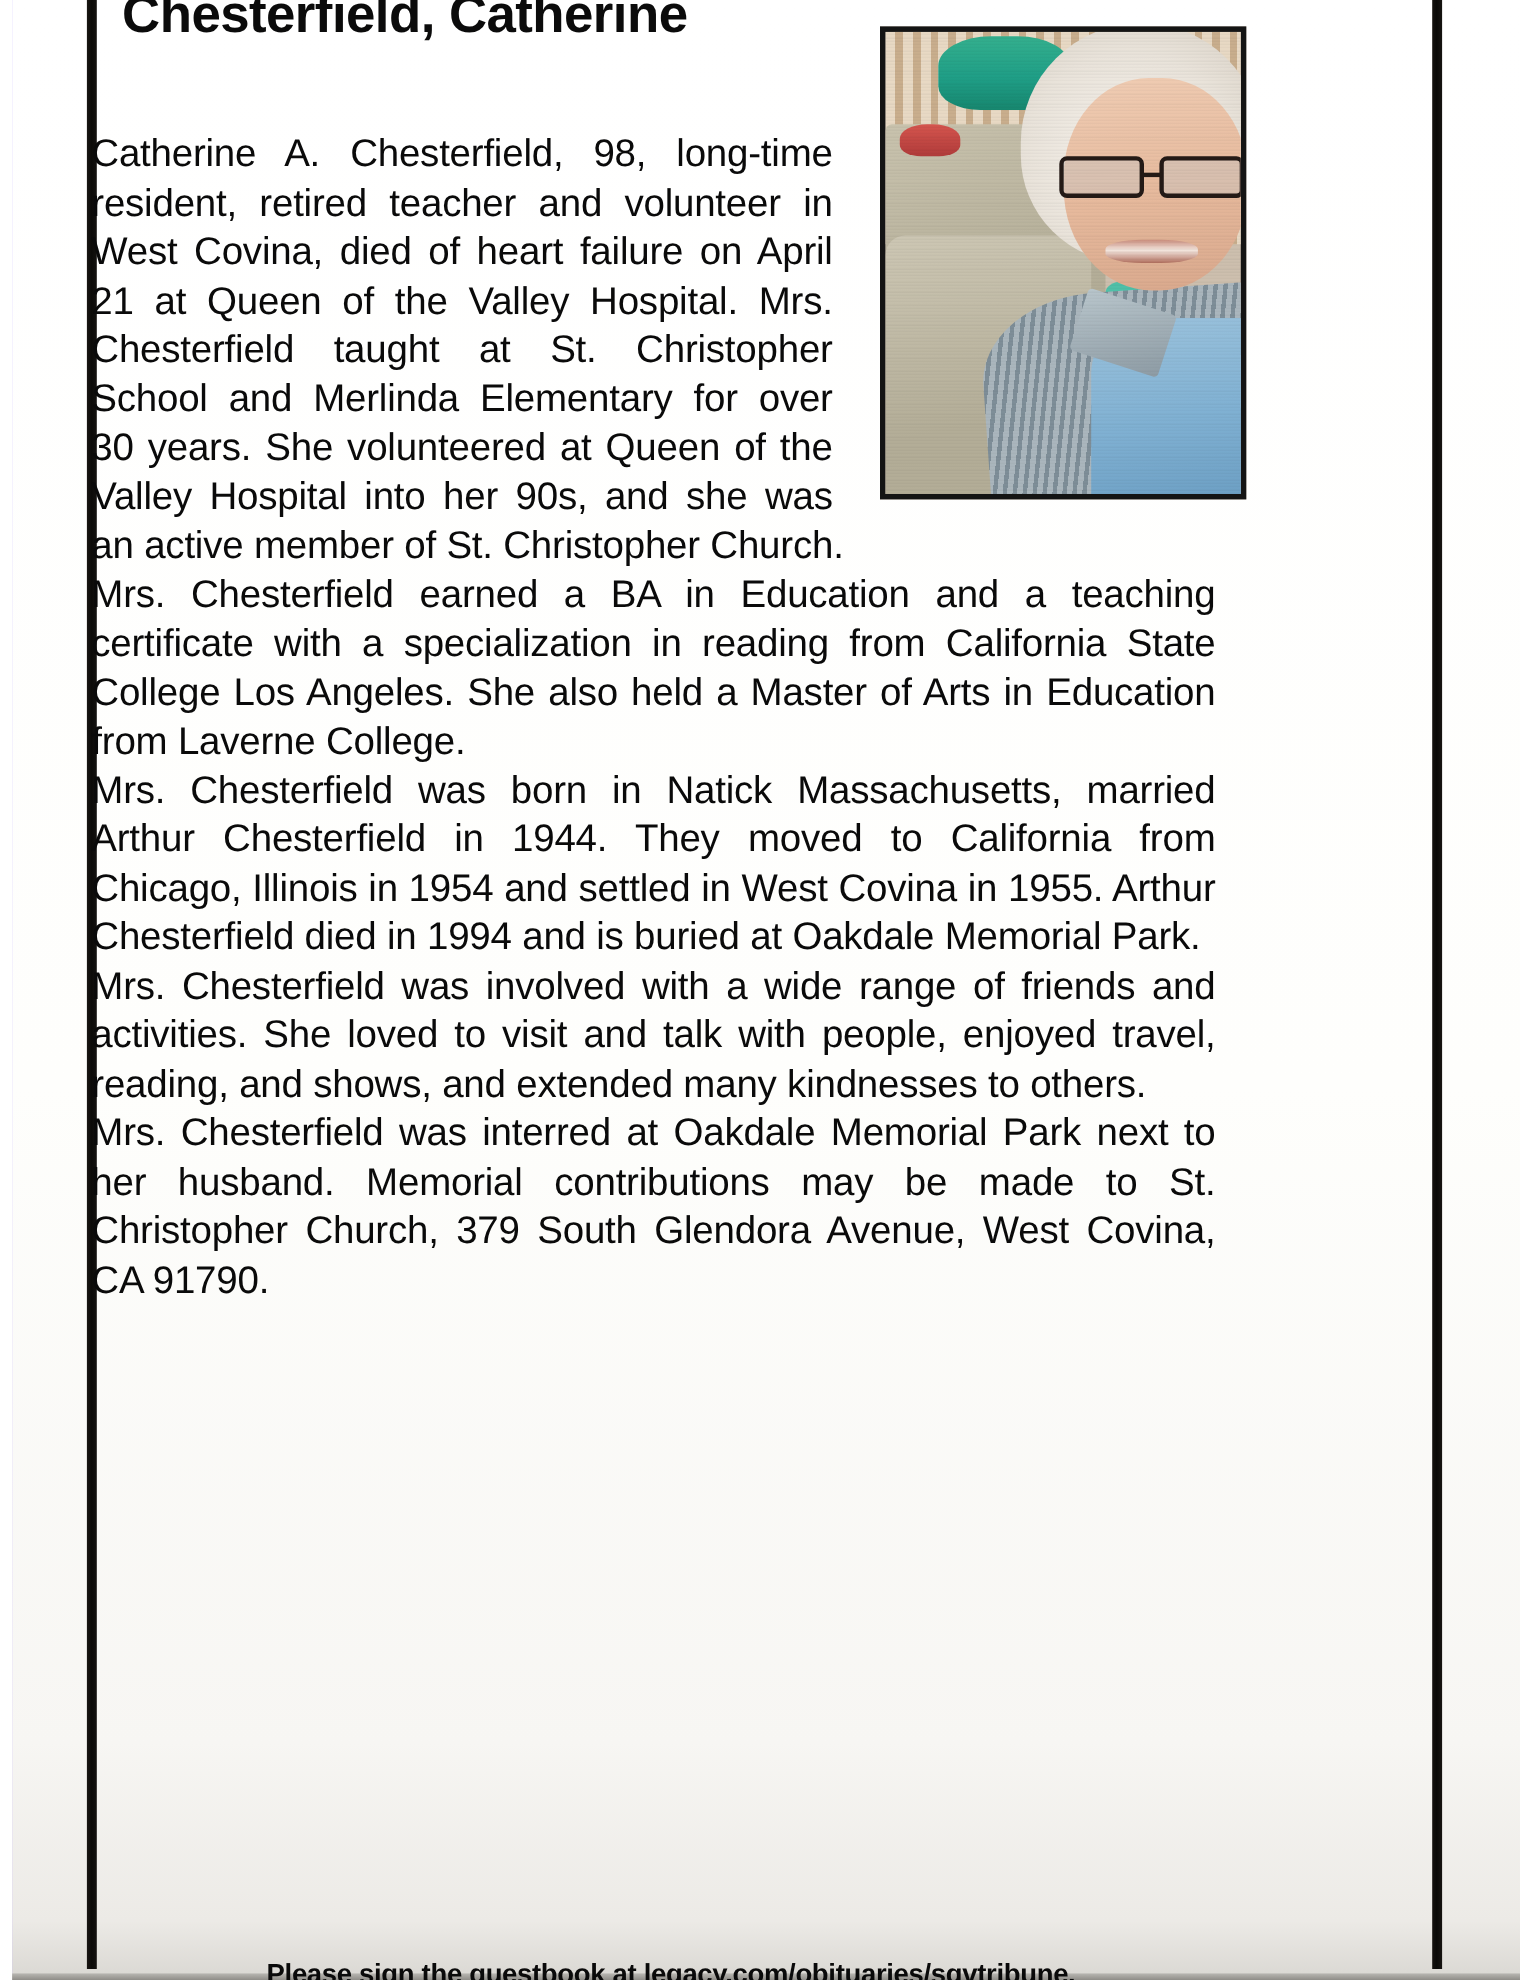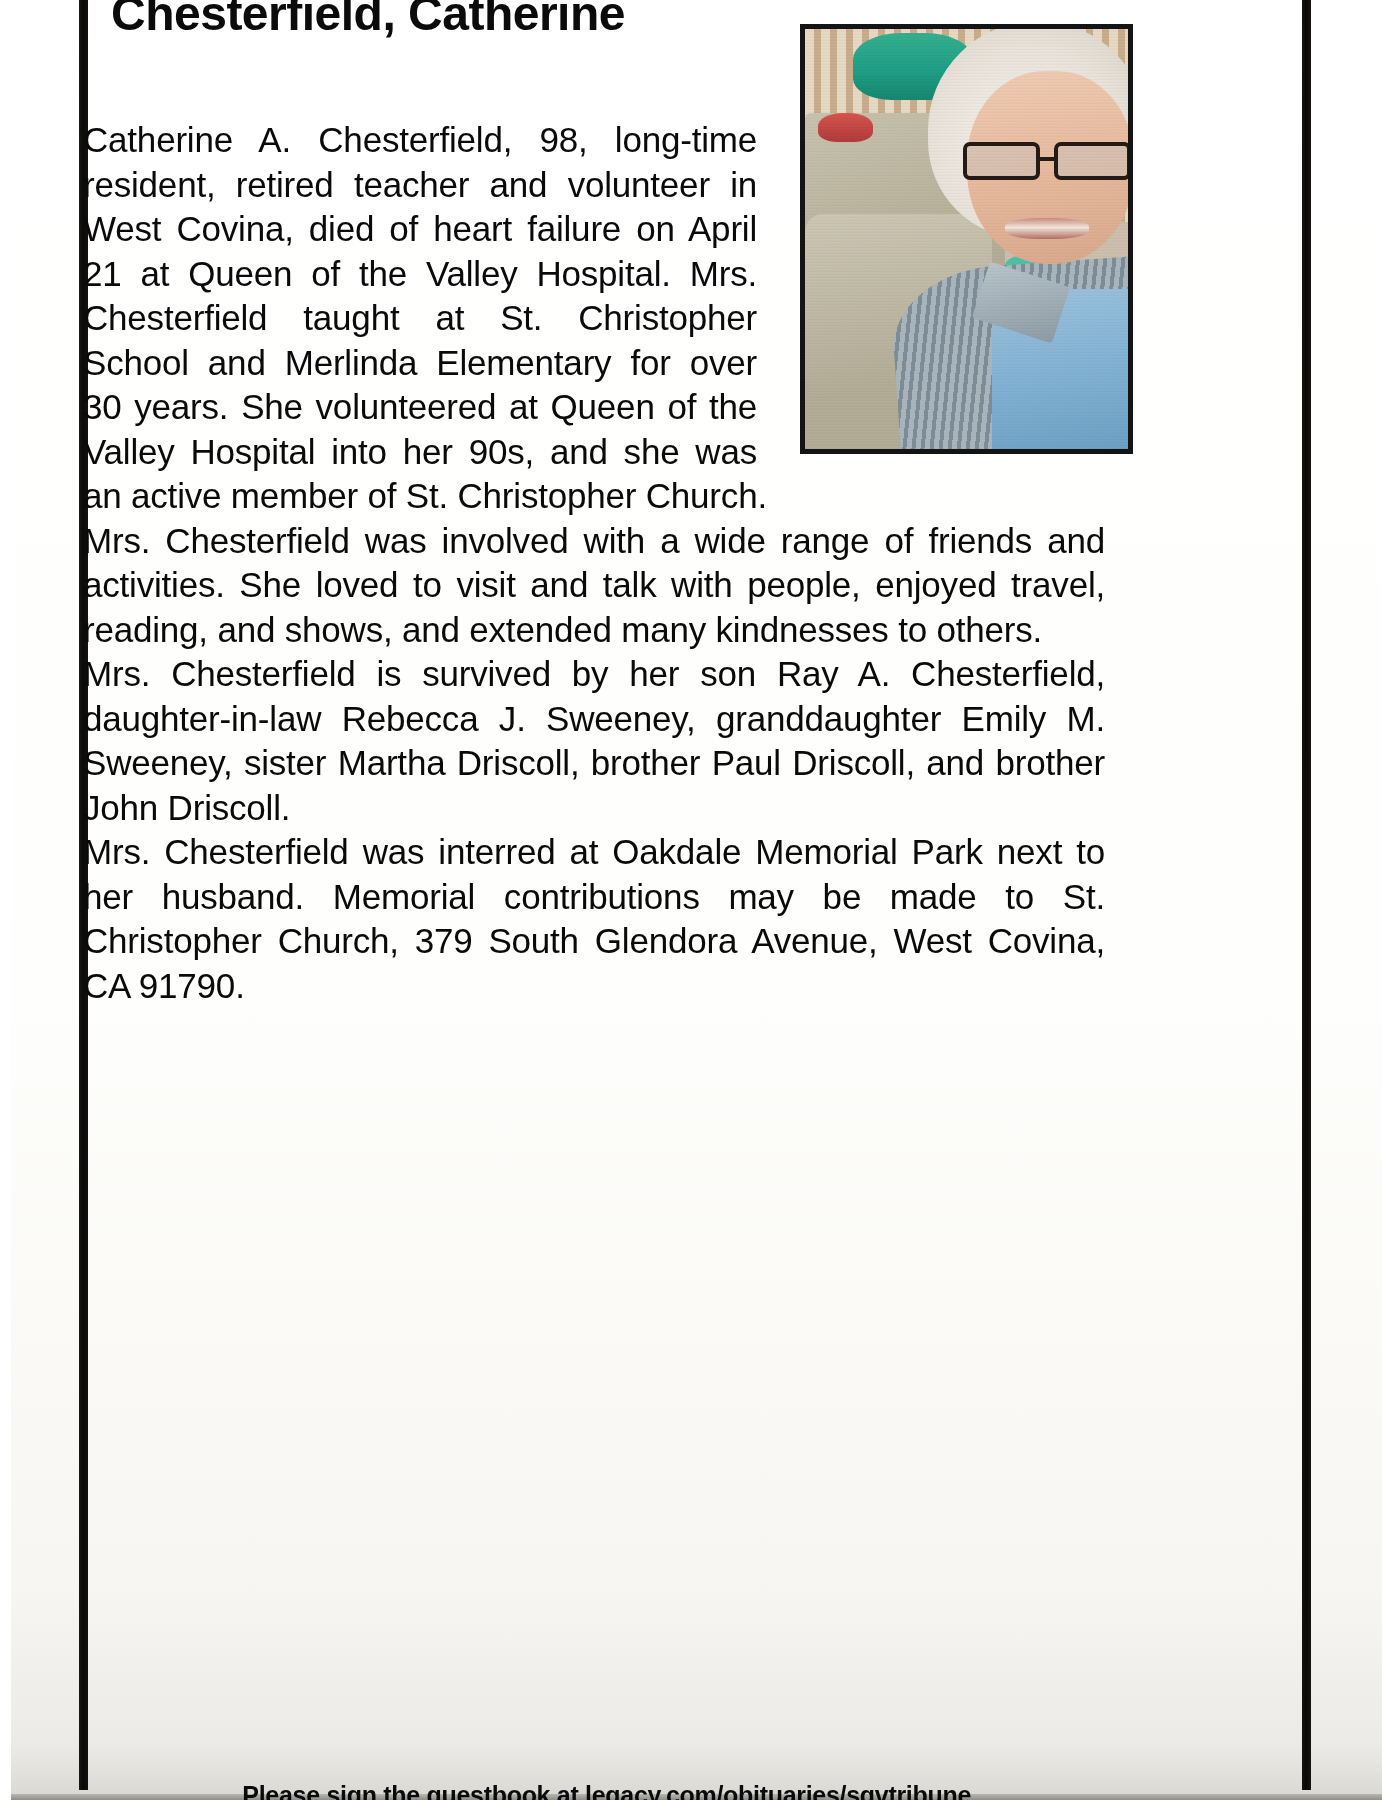--- a/index.html
+++ b/index.html
@@ -267,20 +267,21 @@
       <div class="ph-mouth"></div>
       <div class="ph-grain"></div>
     </div>
   </div>
 
   <div class="body">
     <p class="para lead">
       <span class="float-photo-spacer"></span>
       <span>Catherine A. Chesterfield, 98, long-time resident, retired teacher and volunteer in West Covina, died of heart failure on April 21 at Queen of the Valley Hospital. Mrs. Chesterfield taught at St. Christopher School and Merlinda Elementary for over 30 years. She volunteered at Queen of the Valley Hospital into her 90s, and she was an active member of St. Christopher Church.</span>
     </p>
+    <p class="para">Mrs. Chesterfield earned a BA in Education and a teaching certificate with a specialization in reading from California State College Los Angeles. She also held a Master of Arts in Education from Laverne College.</p>
+    <p class="para">Mrs. Chesterfield was born in Natick Massachusetts, married Arthur Chesterfield in 1944. They moved to California from Chicago, Illinois in 1954 and settled in West Covina in 1955. Arthur Chesterfield died in 1994 and is buried at Oakdale Memorial Park.</p>
     <p class="para">Mrs. Chesterfield was involved with a wide range of friends and activities. She loved to visit and talk with people, enjoyed travel, reading, and shows, and extended many kindnesses to others.</p>
-    <p class="para">Mrs. Chesterfield is survived by her son Ray A. Chesterfield, daughter-in-law Rebecca J. Sweeney, granddaughter Emily M. Sweeney, sister Martha Driscoll, brother Paul Driscoll, and brother John Driscoll.</p>
     <p class="para">Mrs. Chesterfield was interred at Oakdale Memorial Park next to her husband. Memorial contributions may be made to St. Christopher Church, 379 South Glendora Avenue, West Covina, CA 91790.</p>
   </div>
 
   <div class="footer">Please sign the guestbook at legacy.com/obituaries/sgvtribune.</div>
 
 </div>
 
 </body></html>

